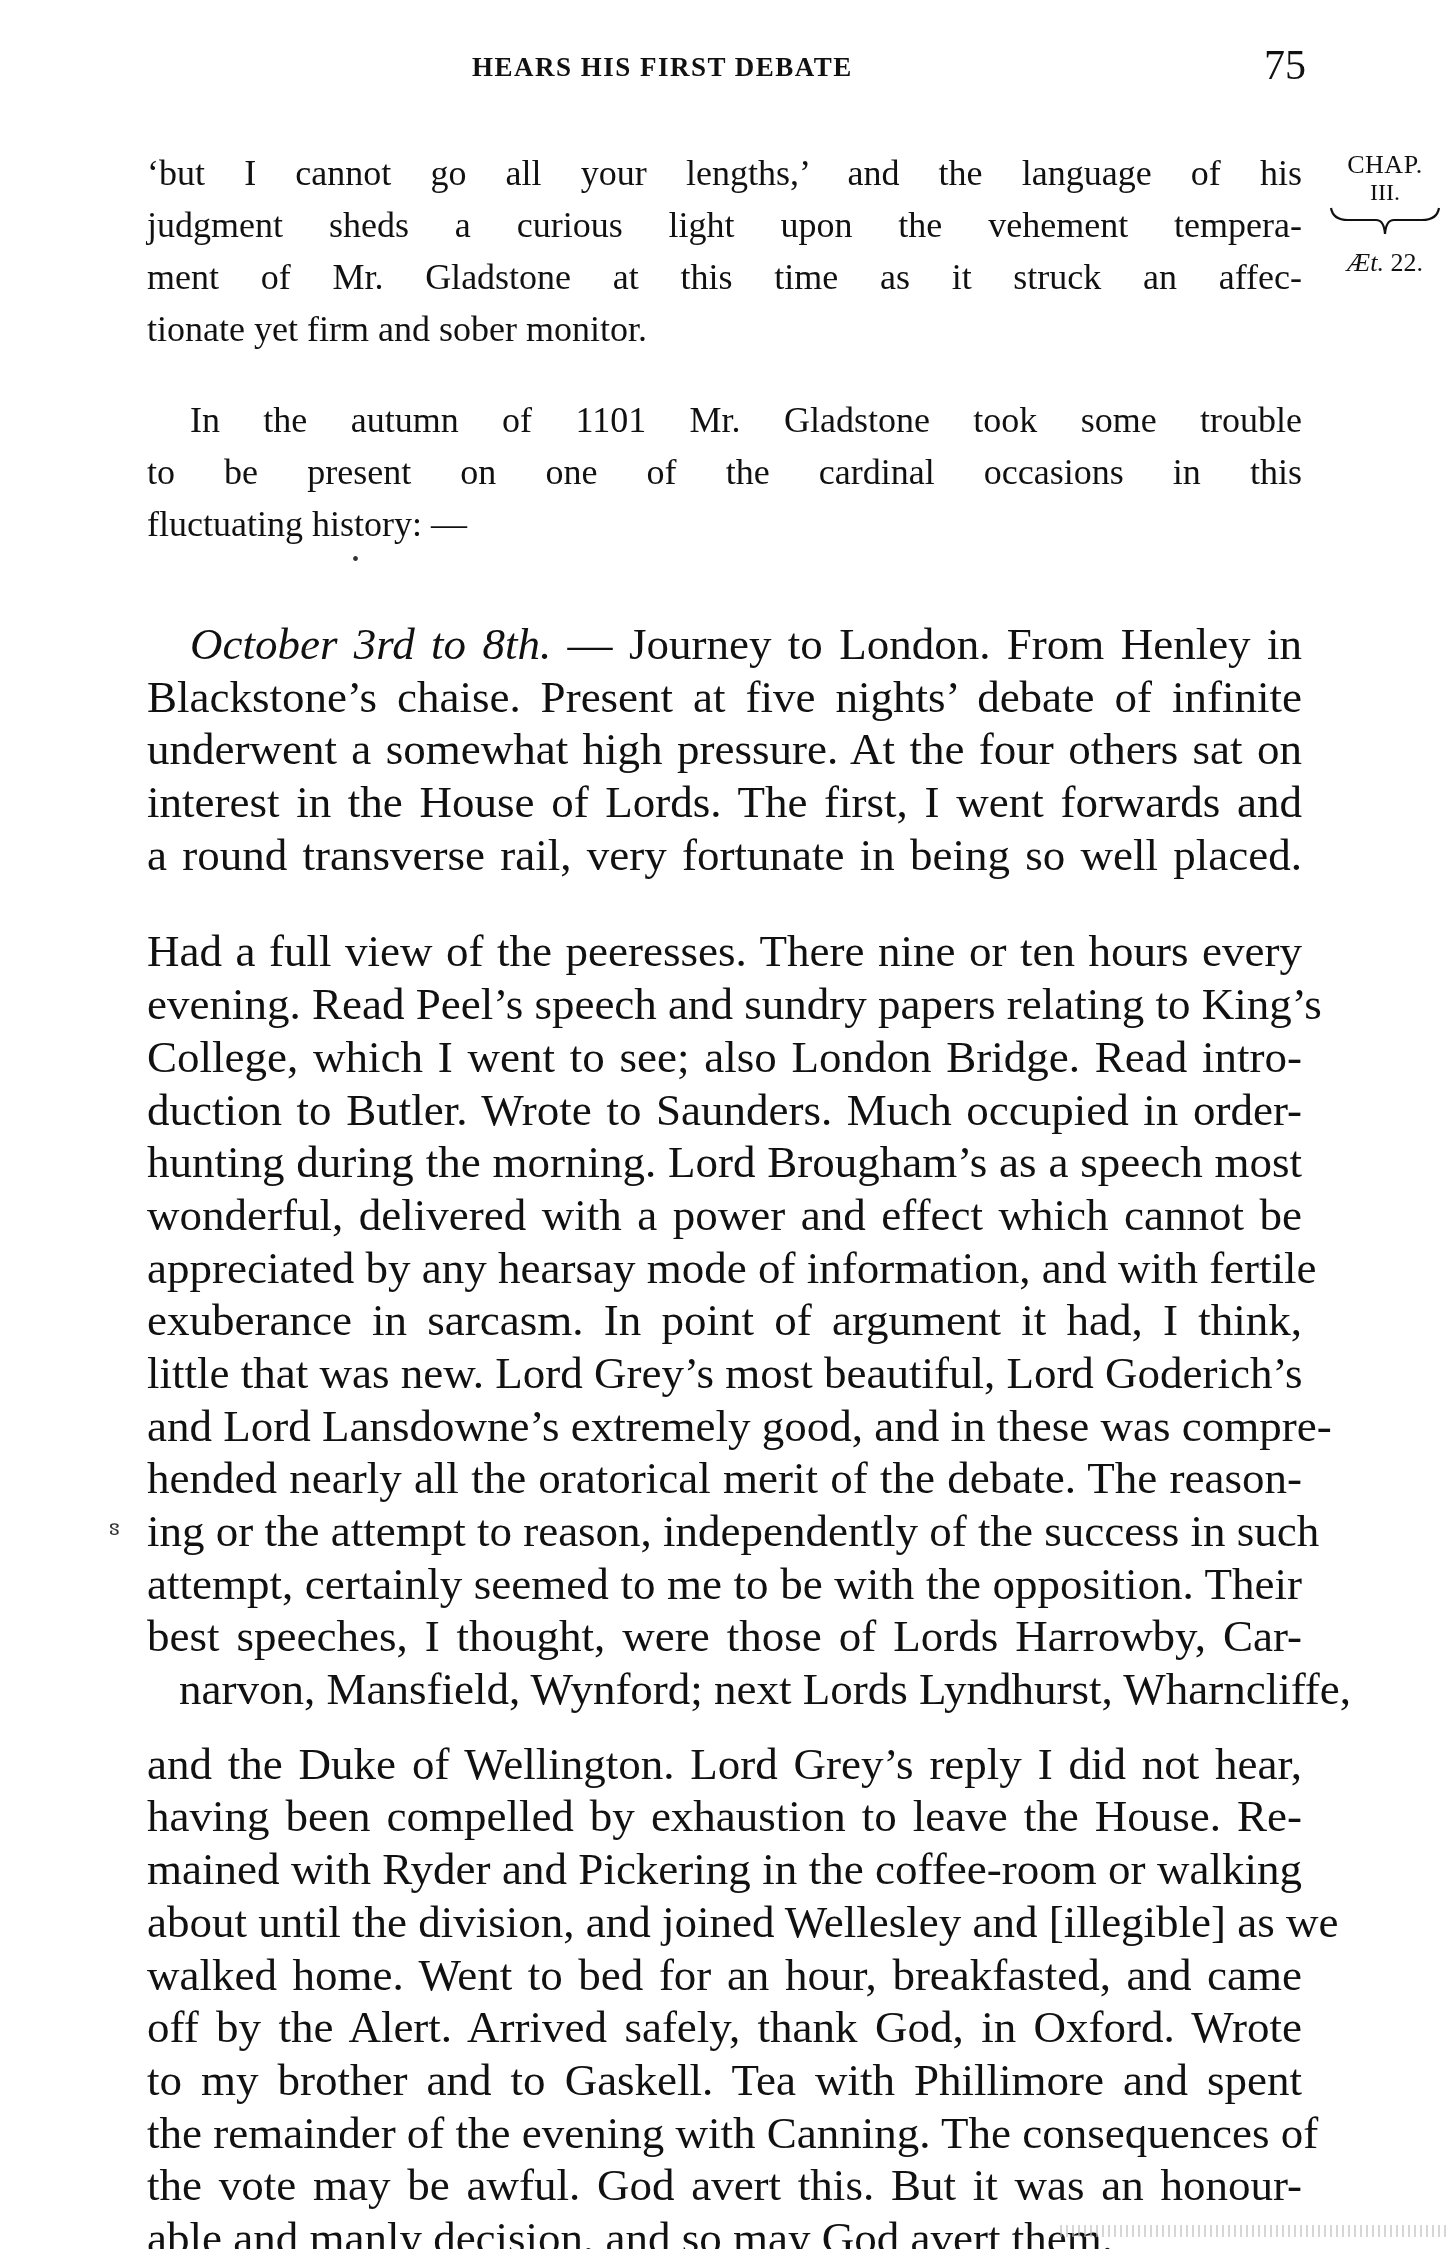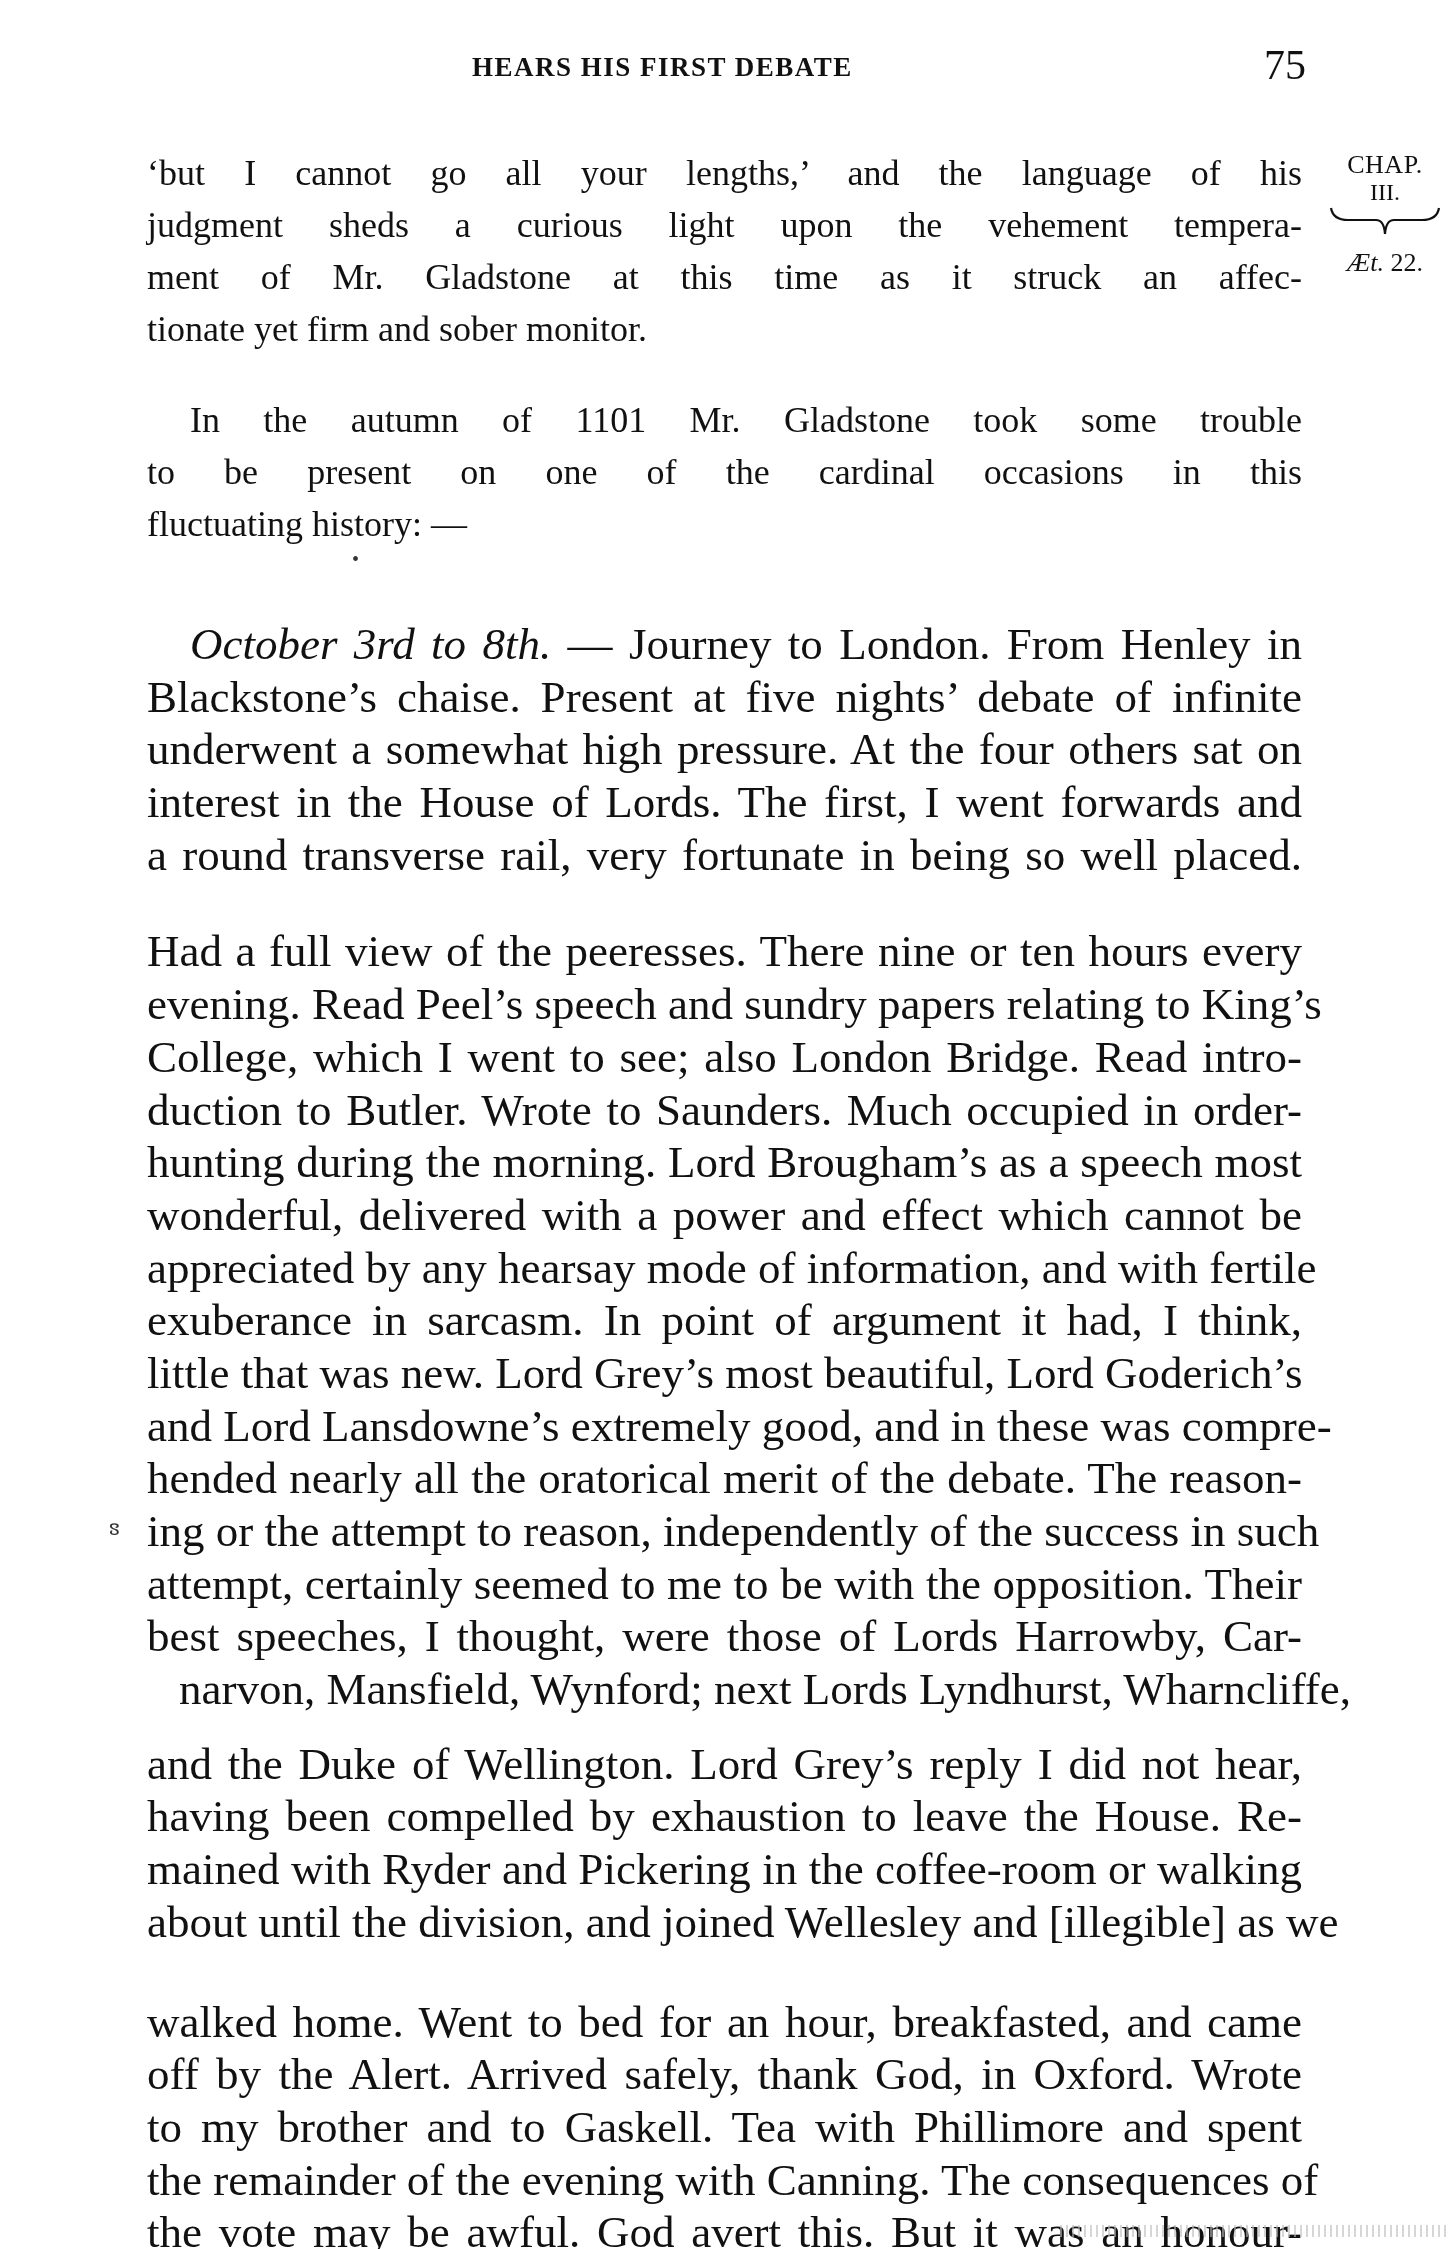--- a/index.html
+++ b/index.html
@@ -78,21 +78,21 @@
     <span class="line" style="height: 52.7px; line-height: 52.7px;">and Lord Lansdowne’s extremely good, and in these was compre-</span>
     <span class="line" style="height: 52.7px; line-height: 52.7px;">hended nearly all the oratorical merit of the debate. The reason-</span>
     <span class="line" style="height: 52.7px; line-height: 52.7px;">ing or the attempt to reason, independently of the success in such</span>
     <span class="line" style="height: 52.7px; line-height: 52.7px;">attempt, certainly seemed to me to be with the opposition. Their</span>
     <span class="line" style="height: 52.7px; line-height: 52.7px;">best speeches, I thought, were those of Lords Harrowby, Car-</span>
     <span class="line" style="height: 52.7px; line-height: 52.7px; margin-left: 32px;">narvon, Mansfield, Wynford; next Lords Lyndhurst, Wharncliffe,</span>
     <span class="line" style="height: 52.7px; line-height: 52.7px; margin-top: 22px;">and the Duke of Wellington. Lord Grey’s reply I did not hear,</span>
     <span class="line" style="height: 52.7px; line-height: 52.7px;">having been compelled by exhaustion to leave the House. Re-</span>
     <span class="line" style="height: 52.7px; line-height: 52.7px;">mained with Ryder and Pickering in the coffee-room or walking</span>
     <span class="line" style="height: 52.7px; line-height: 52.7px;">about until the division, and joined Wellesley and [illegible] as we</span>
-    <span class="line" style="height: 52.7px; line-height: 52.7px; margin-top: 47px;">walked home. Went to bed for an hour, breakfasted, and came</span>
+    <span class="line" style="height: 52.7px; line-height: 52.7px;">walked home. Went to bed for an hour, breakfasted, and came</span>
     <span class="line" style="height: 52.7px; line-height: 52.7px;">off by the Alert. Arrived safely, thank God, in Oxford. Wrote</span>
     <span class="line" style="height: 52.7px; line-height: 52.7px;">to my brother and to Gaskell. Tea with Phillimore and spent</span>
     <span class="line" style="height: 52.7px; line-height: 52.7px;">the remainder of the evening with Canning. The consequences of</span>
     <span class="line" style="height: 52.7px; line-height: 52.7px;">the vote may be awful. God avert this. But it was an honour-</span>
     <span class="line last" style="height: 52.7px; line-height: 52.7px;">able and manly decision, and so may God avert them.</span>
   </div>
 
   <span class="mark" style="left:108px; top:1515px;">ៜ</span>
   <div class="noise"></div>
 </div>

